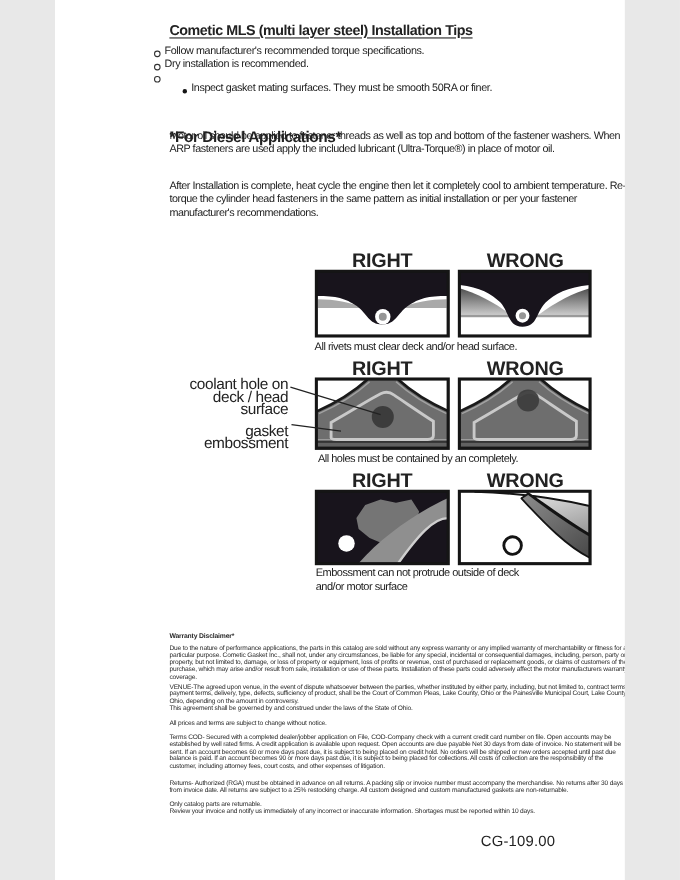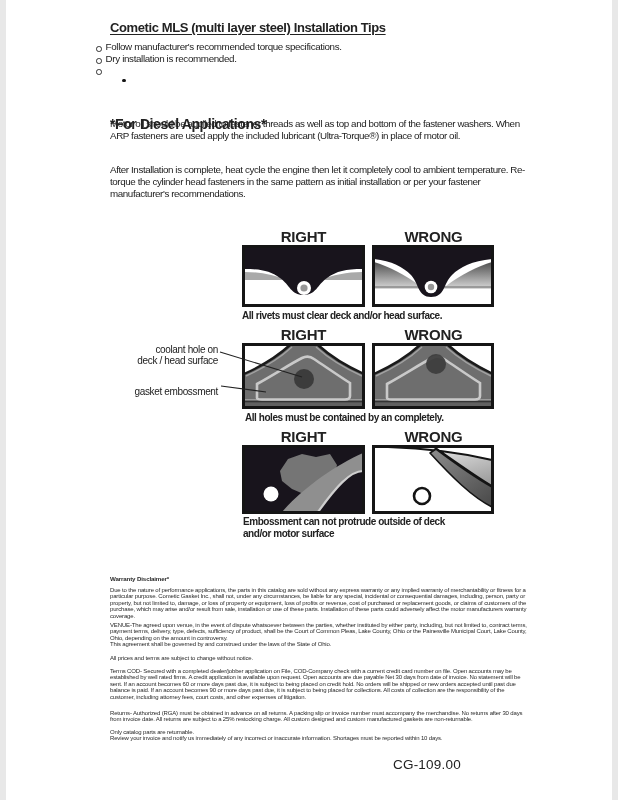--- a/index.html
+++ b/index.html
@@ -1,39 +1,39 @@
 <!DOCTYPE html>
 <html><head>
 <meta charset="utf-8">
 <style>
   html,body{margin:0;padding:0;background:#e8e8e8;}
   .page{
-    position:relative;width:606px;height:800px;background:#ffffff;
+    position:relative;width:518px;height:800px;background:#ffffff;
     font-family:"Liberation Sans","DejaVu Sans",sans-serif;color:#222;
     overflow:hidden;margin:0 auto;
   }
   .abs{position:absolute;}
   .doc-title{
     left:104px;top:20px;font-size:13px;font-weight:bold;letter-spacing:-0.4px;
     text-decoration:underline;text-underline-offset:2px;white-space:nowrap;
   }
   .tips{left:90px;top:41px;width:440px;font-size:9.8px;letter-spacing:-0.35px;}
   .tip-row{display:flex;align-items:center;line-height:12.3px;}
   .tip-row.sub{margin-left:26px;}
   .b-open{flex:0 0 auto;width:3.6px;height:3.6px;border:1px solid #333;border-radius:50%;margin:3.6px 4px 0 0;}
   .b-fill{flex:0 0 auto;width:3.8px;height:3.8px;background:#151515;border-radius:50%;margin:3.8px 4px 0 0;}
   .diesel-h{left:104px;top:116px;font-size:14px;font-weight:bold;letter-spacing:-0.4px;white-space:nowrap;}
   .body-p{left:104px;width:428px;font-size:9.8px;line-height:12px;letter-spacing:-0.4px;}
   .p1{top:118px;}
   .p2{top:164px;}
   .note{top:205px;white-space:nowrap;}
-  .fig-label{font-size:15px;font-weight:bold;letter-spacing:-0.2px;text-align:center;width:123px;line-height:14px;}
-  .fig-caption{font-size:10px;font-weight:bold;letter-spacing:-0.45px;line-height:12px;}
+  .fig-label{font-size:18px;font-weight:bold;letter-spacing:-0.2px;text-align:center;width:123px;line-height:14px;}
+  .fig-caption{font-size:10px;font-weight:normal;letter-spacing:-0.45px;line-height:12px;}
   .dbox{line-height:0;}
-  .callouts{font-size:10px;letter-spacing:-0.35px;line-height:11.2px;text-align:right;width:110px;}
+  .callouts{font-size:14px;letter-spacing:-0.35px;line-height:11.2px;text-align:right;width:110px;}
   .warranty{left:104px;width:418px;font-size:6px;line-height:6.4px;letter-spacing:-0.15px;color:#2a2a2a;}
   .warranty-h{font-weight:bold;font-size:6.2px;}
   .footer-code{left:387px;top:757px;font-size:13.5px;letter-spacing:0.2px;white-space:nowrap;}
   svg{display:block;}
 </style>
 </head>
 <body>
 
 <div class="page">
 
@@ -46,20 +46,21 @@
     </div>
     <div class="tip-row">
       <span class="b-open"></span>
       <span>Dry installation is recommended.</span>
     </div>
     <div class="tip-row">
       <span class="b-open"></span>
     </div>
     <div class="tip-row sub">
       <span class="b-fill"></span>
+      <span>Inspect gasket mating surfaces.  They must be smooth 50RA or finer.</span>
     </div>
   </div>
 
   <div class="abs diesel-h">*For Diesel Applications*</div>
   <div class="abs body-p p1">Motor oil should be applied to fastener threads as well as top and bottom of the fastener washers. When ARP fasteners are used apply the included lubricant (Ultra-Torque®) in place of motor oil.</div>
   <div class="abs body-p p2">After Installation is complete, heat cycle the engine then let it completely cool to ambient temperature. Re-torque the cylinder head fasteners in the same pattern as initial installation or per your fastener manufacturer's recommendations.</div>
 
   <div class="abs fig-label" style="left:236px;top:230px;">RIGHT</div>
   <div class="abs fig-label" style="left:366px;top:230px;">WRONG</div>
 

